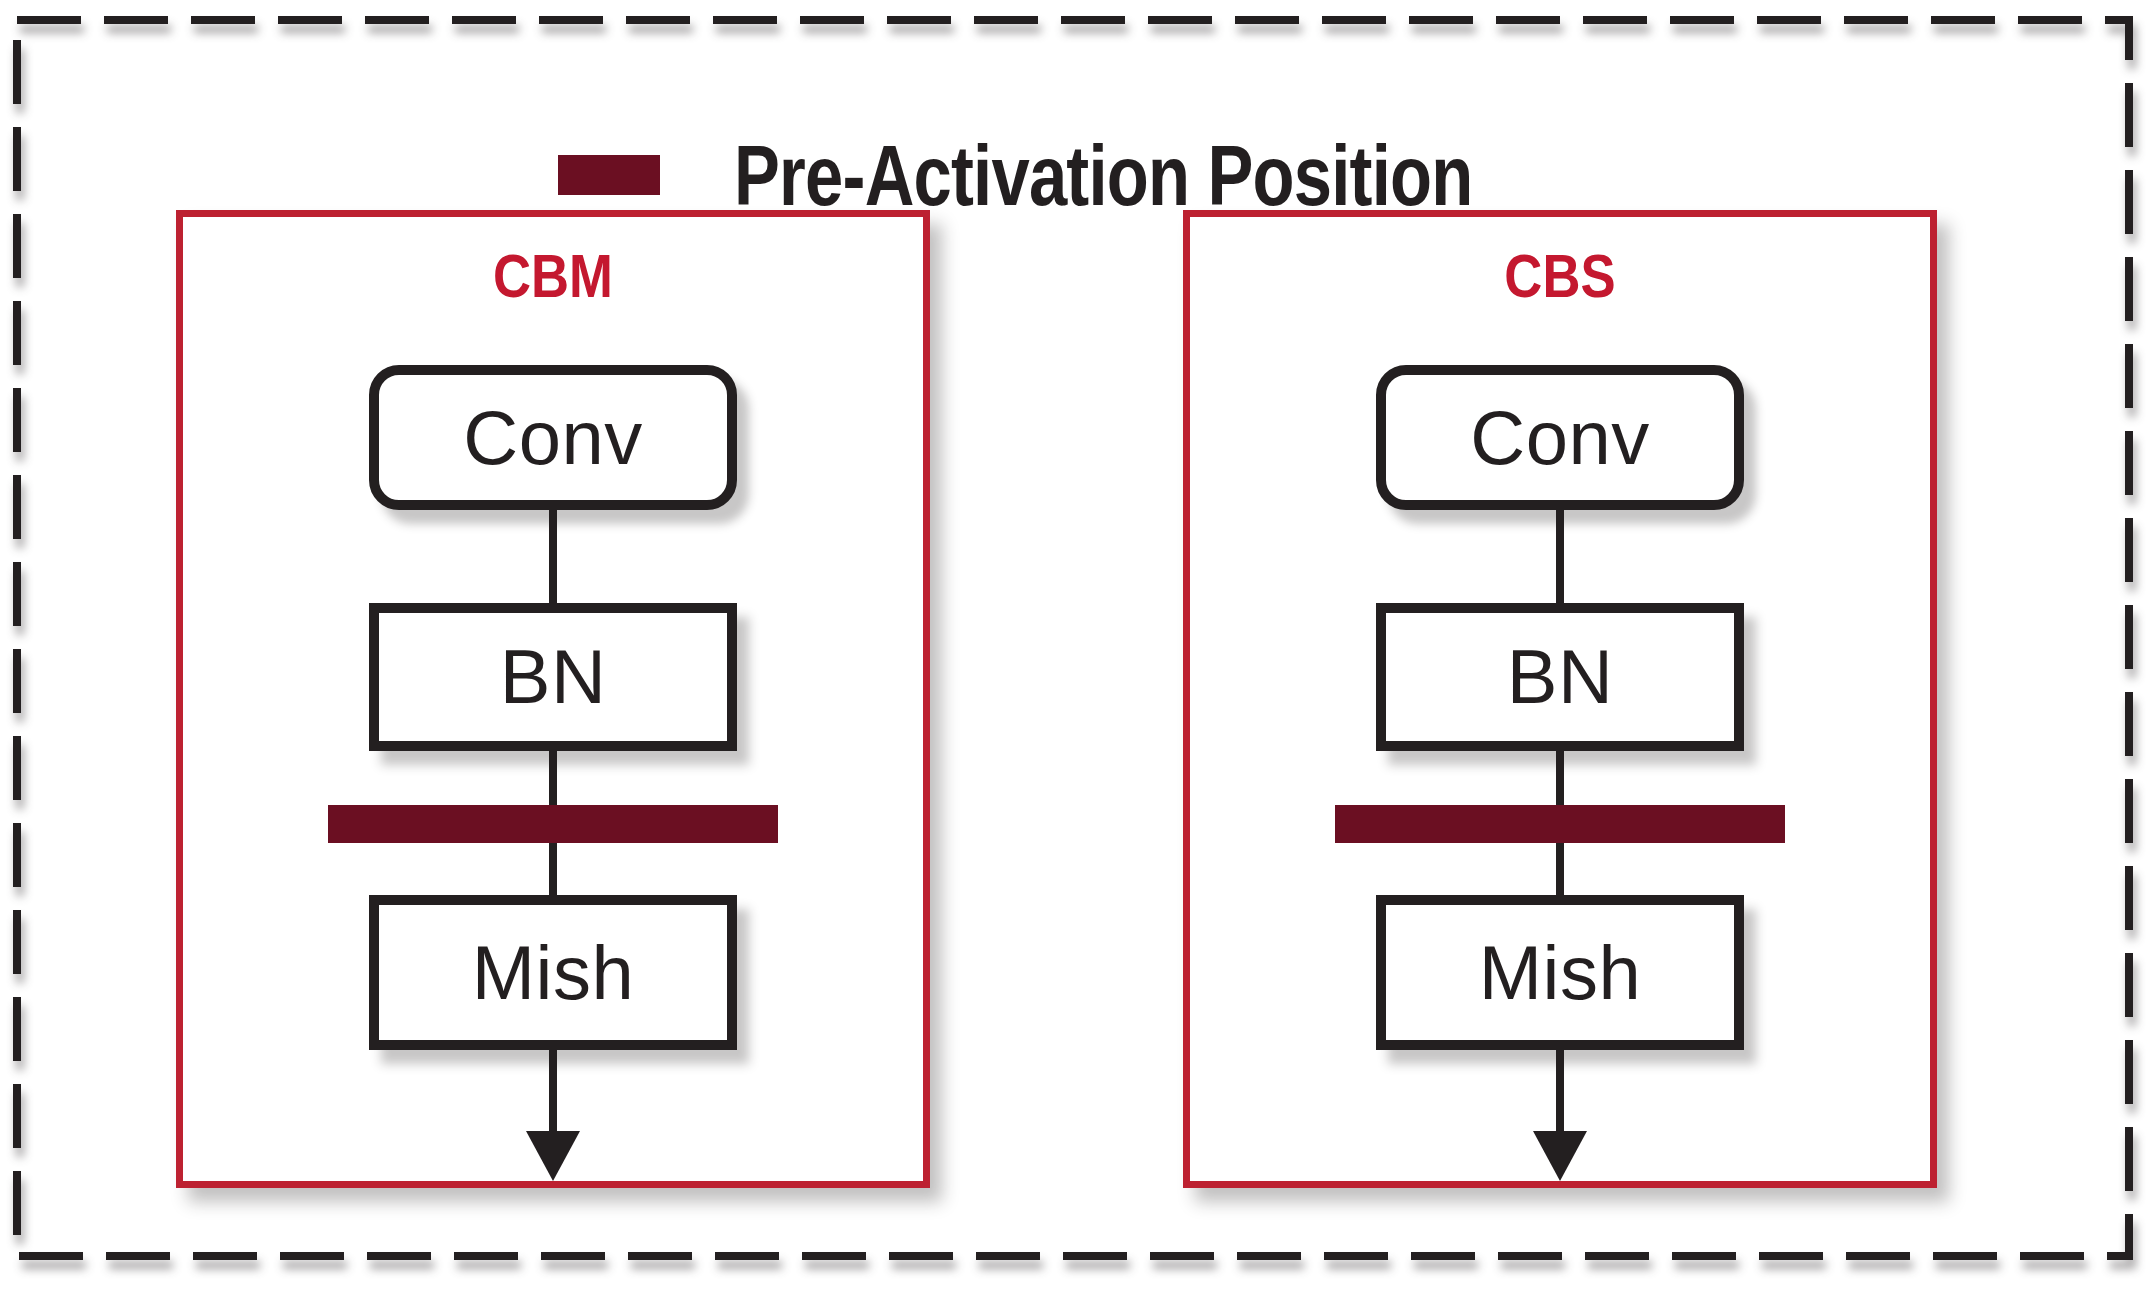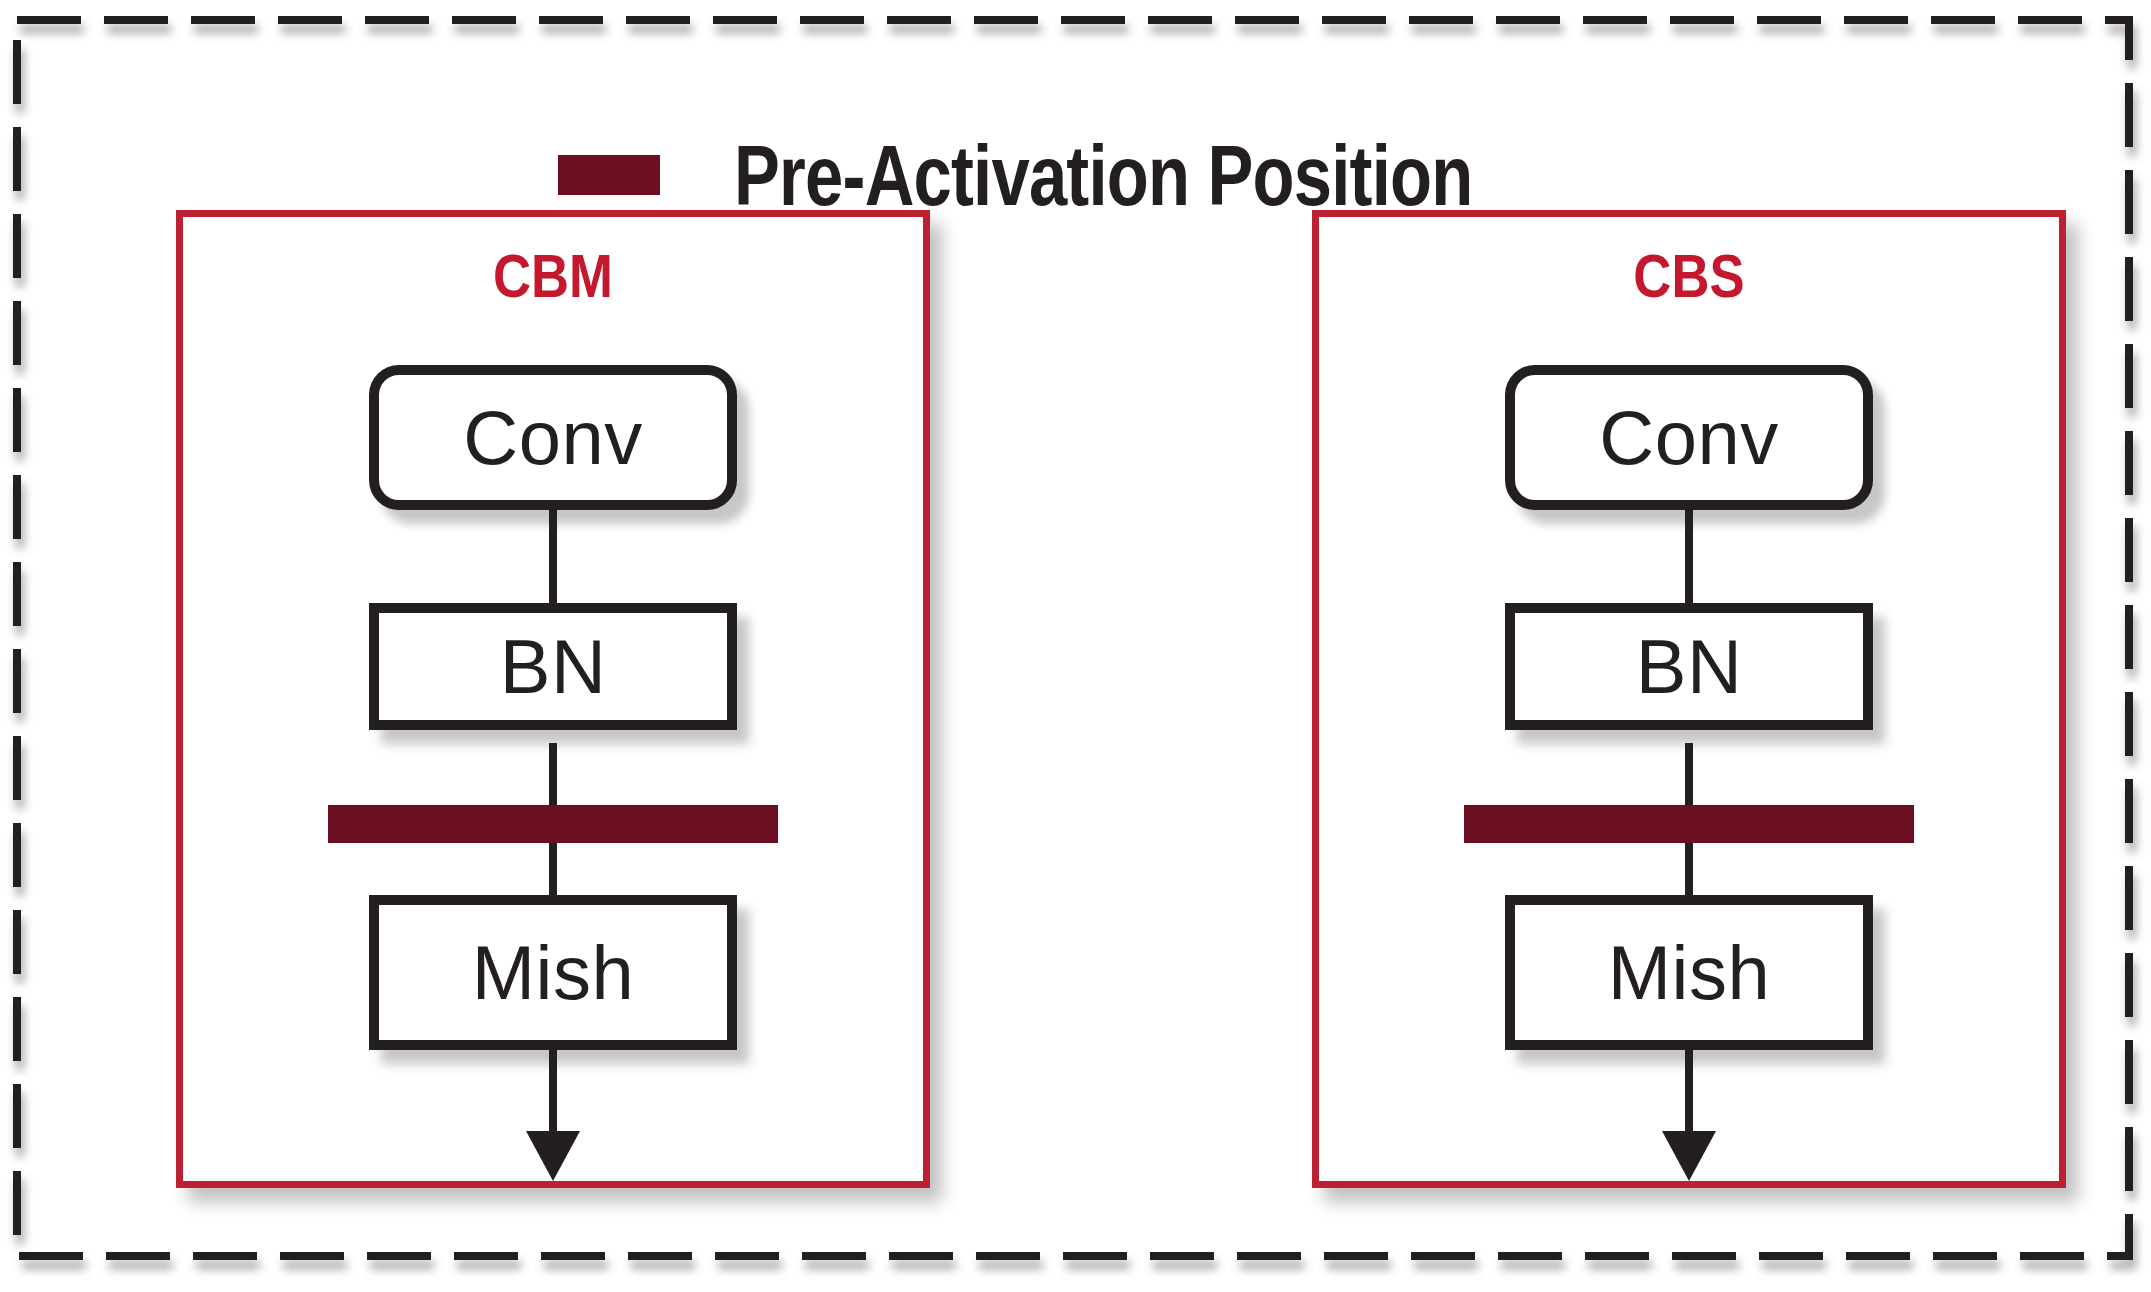--- a/index.html
+++ b/index.html
@@ -35,40 +35,40 @@
   }
   
   .panel{
     position:absolute;top:210px;width:754px;height:978px;
     box-sizing:border-box;border:7px solid var(--panel-border);
     background:var(--background);
     box-shadow:12px 14px 16px rgba(35,31,32,0.28);
     padding-left:48px;
   }
   .panel.cbm{left:176px;}
-  .panel.cbs{left:1312px;}
+  .panel.cbs{left:1183px;}
   .panel-title{
     position:absolute;left:0;right:0;top:28px;margin:0;
     text-align:center;font-size:62px;font-weight:bold;
     color:var(--panel-title);line-height:1;
     transform:scaleX(0.85);
   }
   
   .block{
     position:absolute;left:186px;width:368px;
     box-sizing:border-box;border:10px solid var(--ink);
     background:#FFFFFF;
     display:flex;align-items:center;justify-content:center;
     box-shadow:12px 14px 10px rgba(35,31,32,0.25);
   }
   .block .block-label{
     font-size:76px;color:var(--ink);line-height:1;letter-spacing:0.5px;
   }
   .block.b1{top:148px;height:145px;border-radius:30px;}
-  .block.b2{top:386px;height:127px;}
+  .block.b2{top:386px;height:148px;}
   .block.b3{top:678px;height:155px;}
   
   .conn{position:absolute;left:366px;width:8px;background:var(--ink);}
   .conn.c1{top:293px;height:93px;}
   .conn.c2{top:526px;height:152px;}
   .conn.c3{top:833px;height:83px;}
   .arrowhead{
     position:absolute;left:343px;top:914px;width:0;height:0;
     border-left:27px solid transparent;
     border-right:27px solid transparent;

